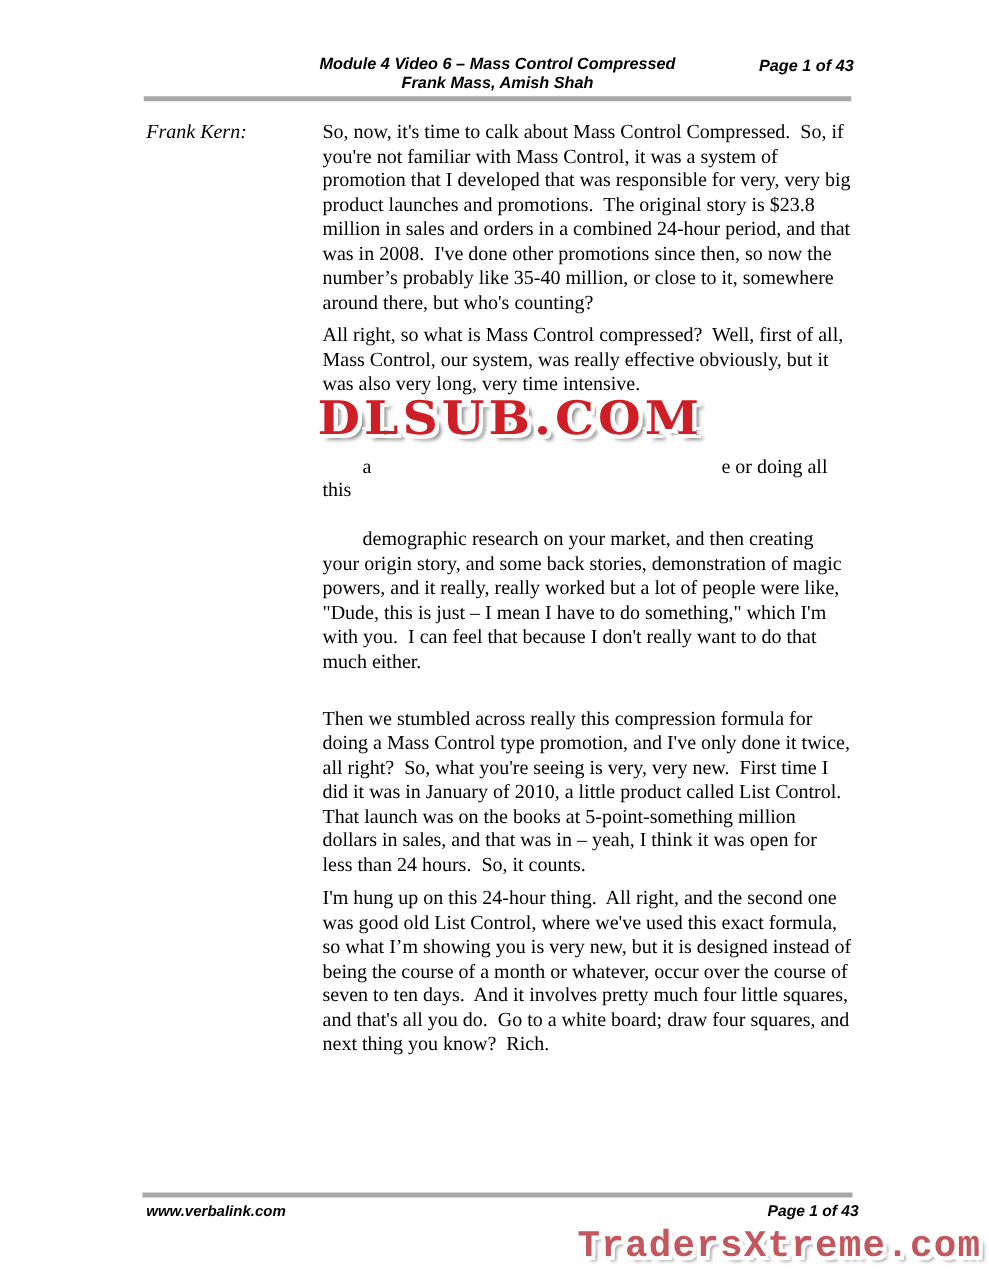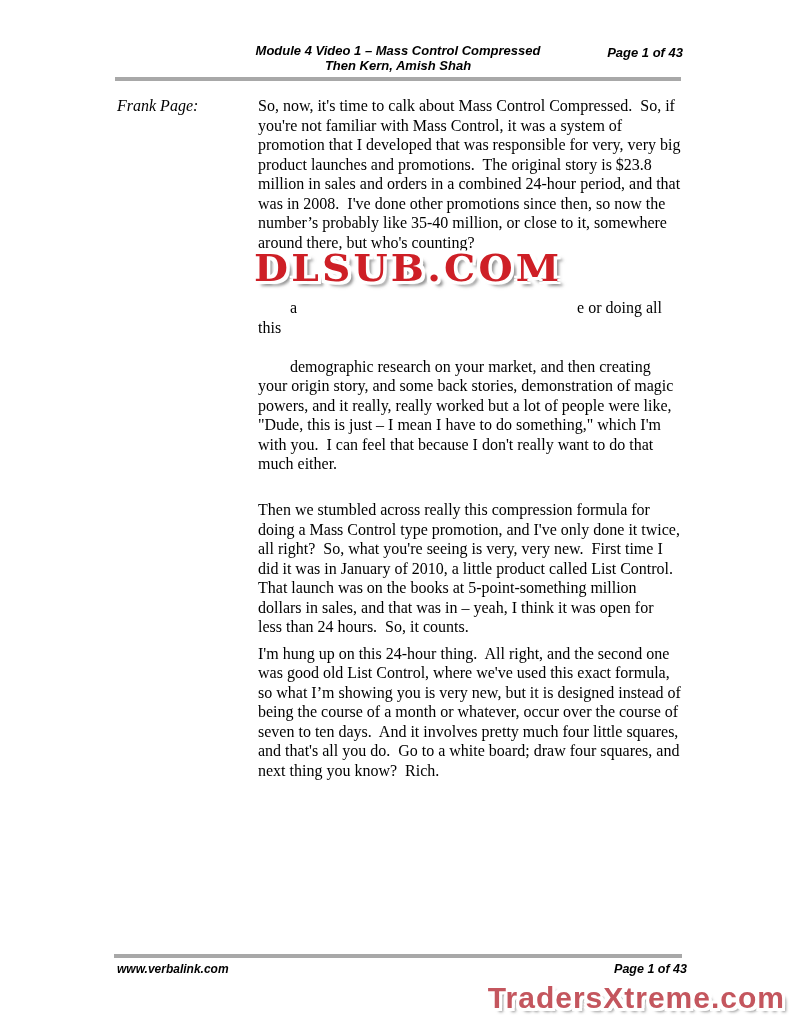--- a/index.html
+++ b/index.html
@@ -146,21 +146,21 @@
     right: 104px;
     font-family: "Liberation Sans", sans-serif;
     font-weight: bold;
     font-style: italic;
     font-size: 12.5px;
   }
   .brand {
     position: absolute;
     top: 983px;
     right: 6px;
-    font-family: Liberation Sans, sans-serif;
+    font-family: Liberation Mono, monospace;
     font-weight: bold;
     font-size: 30px;
     line-height: 1;
     letter-spacing: 1px;
     color: #c4565e;
     -webkit-text-stroke: 2px #fff;
     paint-order: stroke fill;
     text-shadow:
       -3px -3px 0 #fff, 3px -3px 0 #fff, -3px 3px 0 #fff, 3px 3px 0 #fff,
       0 -3px 0 #fff, 0 3px 0 #fff, -3px 0 0 #fff, 3px 0 0 #fff,
@@ -168,30 +168,31 @@
     white-space: nowrap;
   }
 </style>
 </head>
 <body>
 
 <div class="page">
 
 
   <div class="header-center">
-    <div>Module 4 Video 1 – Mass Control Compressed</div>
-    <div>Then Kern, Amish Shah</div>
+    <div>Module 4 Video 6 – Mass Control Compressed</div>
+    <div>Frank Mass, Amish Shah</div>
   </div>
   <div class="header-pagenum">Page 1 of 43</div>
   <div class="rule-top"></div>
 
   <div class="transcript">
-    <div class="speaker">Frank Page:</div>
+    <div class="speaker">Frank Kern:</div>
     <div class="paras">
       <p class="para">So, now, it's time to calk about Mass Control Compressed.  So, if you're not familiar with Mass Control, it was a system of promotion that I developed that was responsible for very, very big product launches and promotions.  The original story is $23.8 million in sales and orders in a combined 24-hour period, and that was in 2008.  I've done other promotions since then, so now the number’s probably like 35-40 million, or close to it, somewhere around there, but who's counting?</p>
+      <p class="para">All right, so what is Mass Control compressed?  Well, first of all, Mass Control, our system, was really effective obviously, but it was also very long, very time intensive.</p>
 
       <p class="para wm-para">
         <span class="dlsub">DLSUB.COM</span>
         <span class="frag-a">a</span><span class="wm-end">e or doing all this</span><br>
         <span>demographic research on your market, and then creating your origin story, and some back stories, demonstration of magic powers, and it really, really worked but a lot of people were like, "Dude, this is just – I mean I have to do something," which I'm with you.  I can feel that because I don't really want to do that much either.</span>
       </p>
 
       <p class="para">Then we stumbled across really this compression formula for doing a Mass Control type promotion, and I've only done it twice, all right?  So, what you're seeing is very, very new.  First time I did it was in January of 2010, a little product called List Control.  That launch was on the books at 5-point-something million dollars in sales, and that was in – yeah, I think it was open for less than 24 hours.  So, it counts.</p>
       <p class="para">I'm hung up on this 24-hour thing.  All right, and the second one was good old List Control, where we've used this exact formula, so what I’m showing you is very new, but it is designed instead of being the course of a month or whatever, occur over the course of seven to ten days.  And it involves pretty much four little squares, and that's all you do.  Go to a white board; draw four squares, and next thing you know?  Rich.</p>
     </div>

